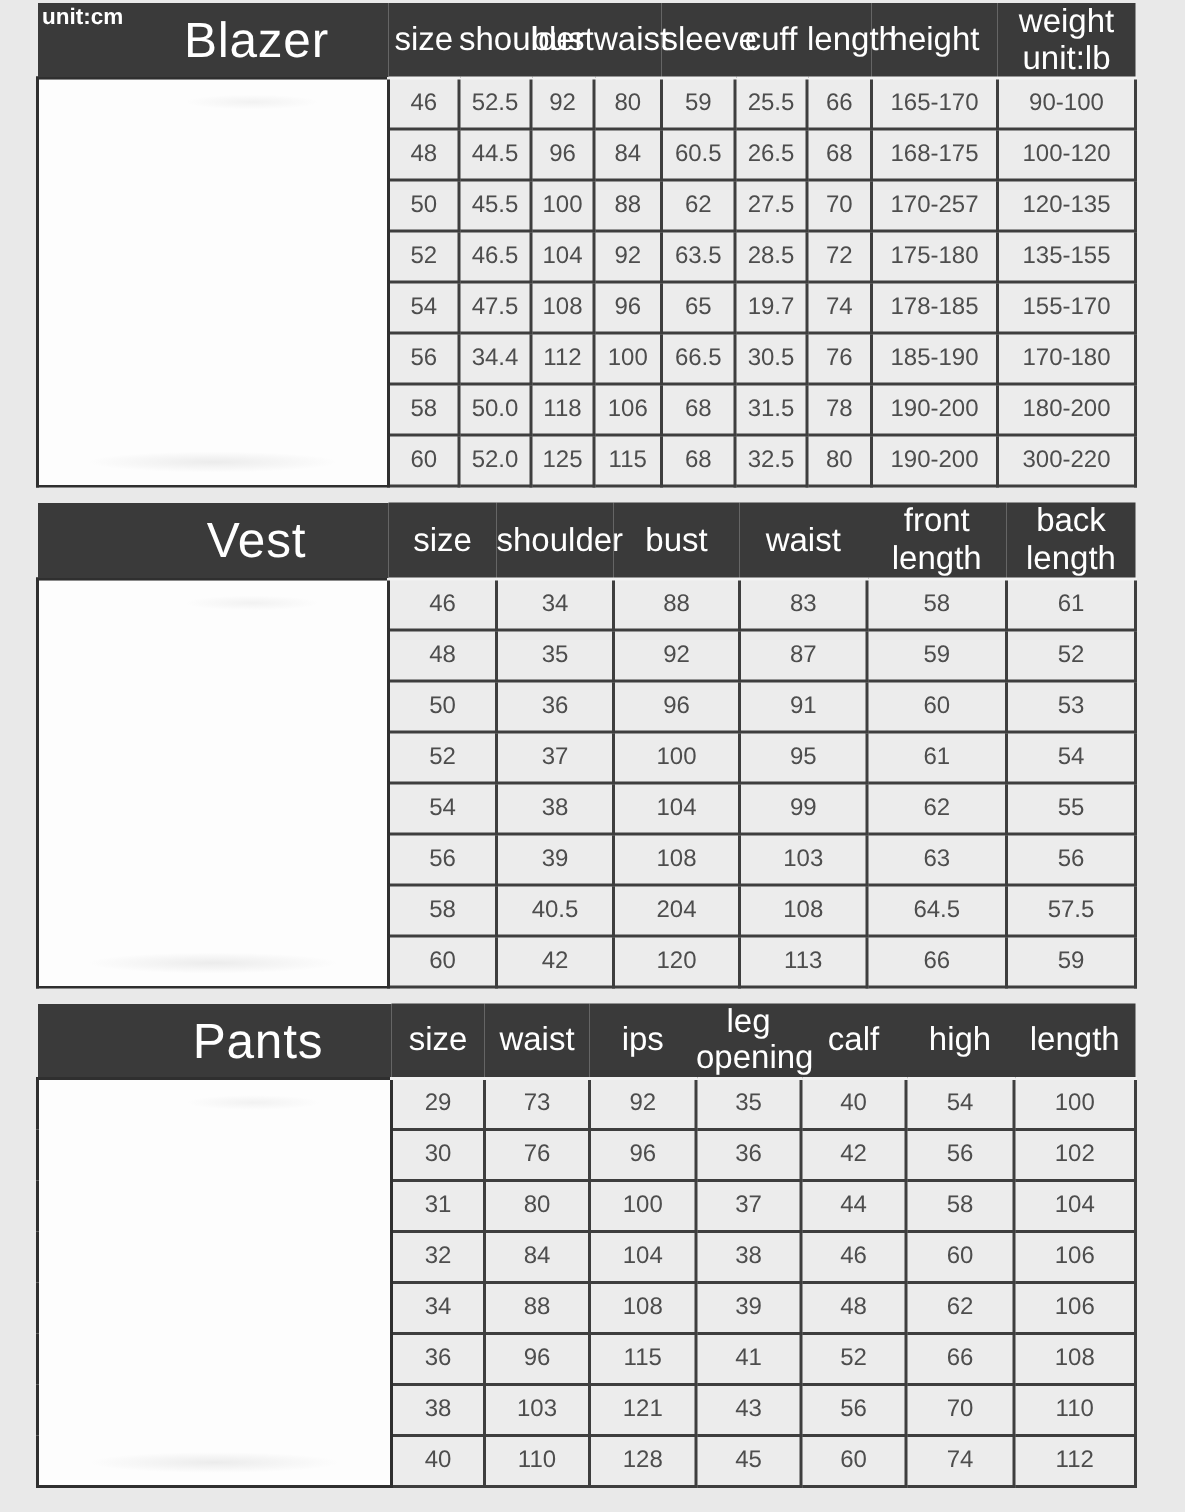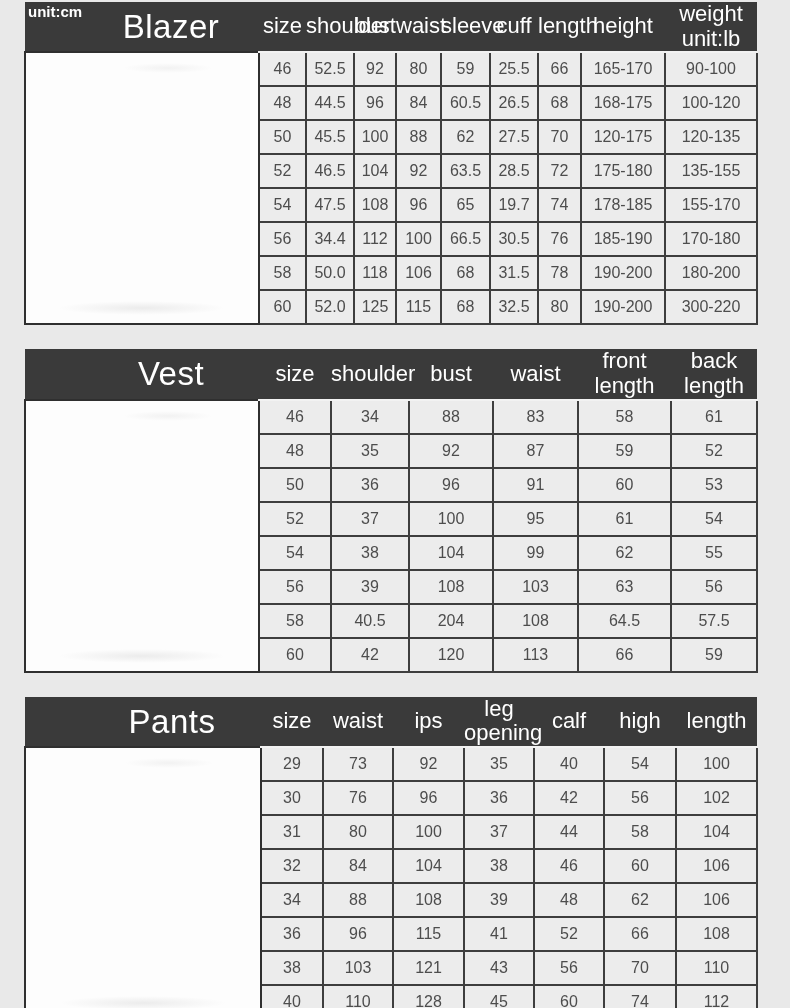--- a/index.html
+++ b/index.html
@@ -16,21 +16,21 @@
   body{
     width:790px;height:1008px;overflow:hidden;
     background:var(--page-bg);
     font-family:"Liberation Sans","DejaVu Sans",sans-serif;
     padding-top:2px;
   }
   table.size-table{
     border-collapse:collapse;
     table-layout:fixed;
     width:734px;
-    margin:0 0 24px 24px;
+    margin:0 0 10px 24px;
   }
   
   thead tr{height:46px;}
   th{
     background:var(--bar);
     color:var(--head-text);
     font-weight:normal;
     padding:0;
     vertical-align:middle;
     border:0;
@@ -171,21 +171,21 @@
         <td class="data-cell">100-120</td>
       </tr>
       <tr>
         <td class="data-cell">50</td>
         <td class="data-cell">45.5</td>
         <td class="data-cell">100</td>
         <td class="data-cell">88</td>
         <td class="data-cell">62</td>
         <td class="data-cell">27.5</td>
         <td class="data-cell">70</td>
-        <td class="data-cell">120-175</td>
+        <td class="data-cell">170-257</td>
         <td class="data-cell">120-135</td>
       </tr>
       <tr>
         <td class="data-cell">52</td>
         <td class="data-cell">46.5</td>
         <td class="data-cell">104</td>
         <td class="data-cell">92</td>
         <td class="data-cell">63.5</td>
         <td class="data-cell">28.5</td>
         <td class="data-cell">72</td>

